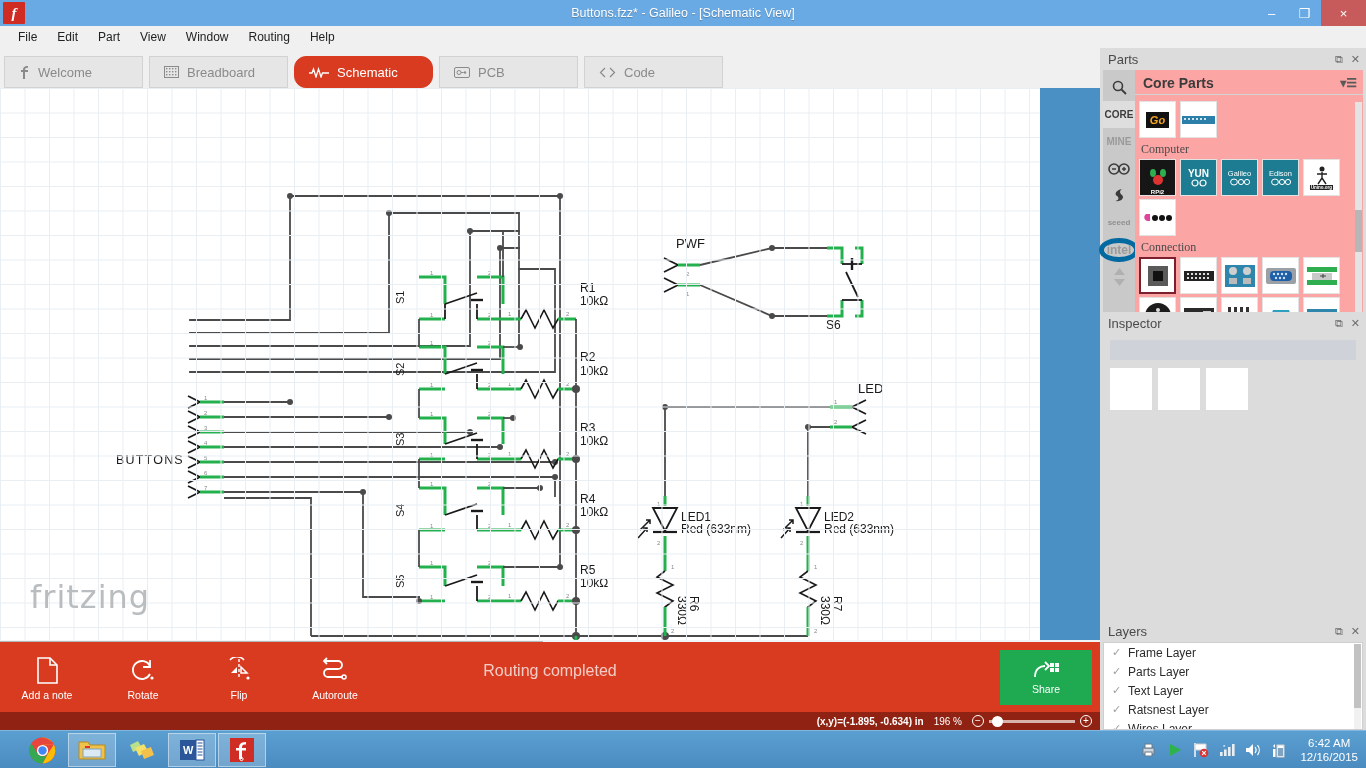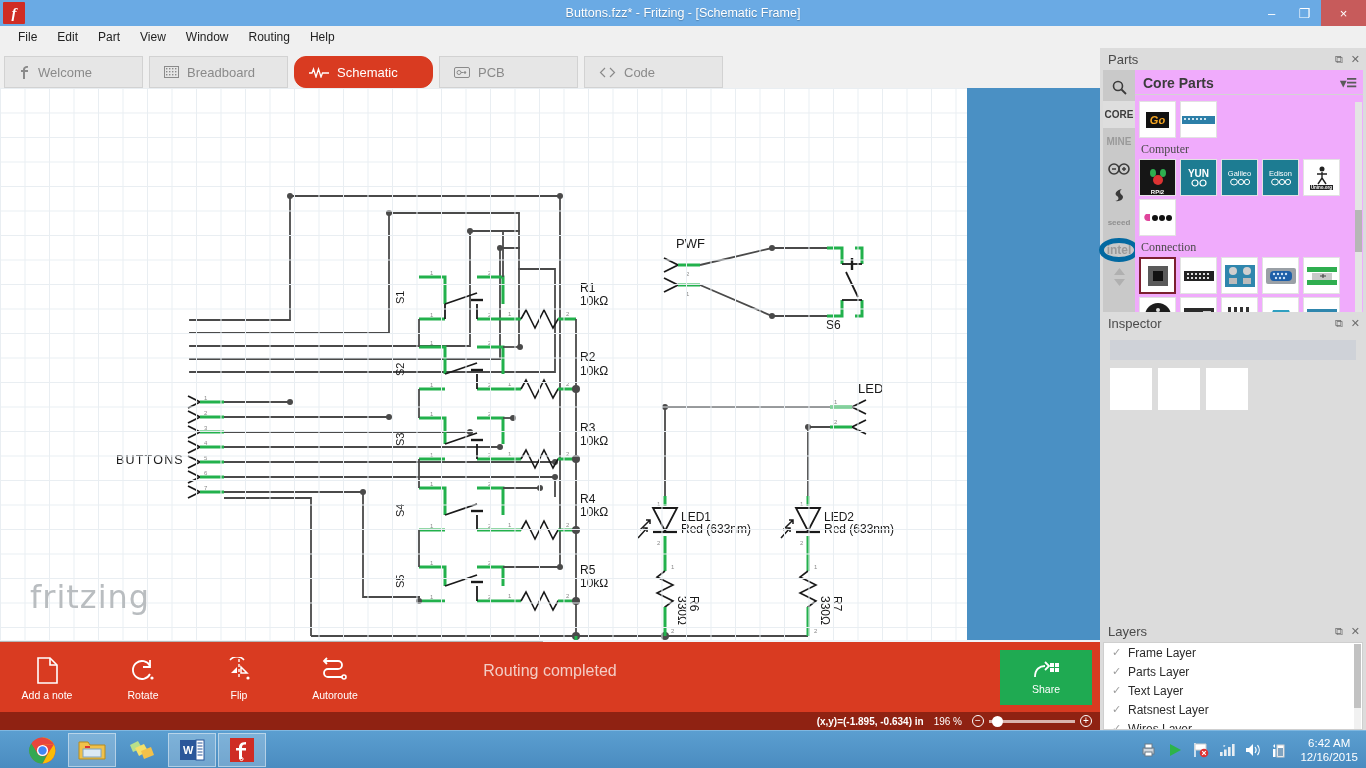--- a/index.html
+++ b/index.html
@@ -54,21 +54,21 @@
     height:32px; min-width:139px; margin-right:6px;
     background:#e6e6e6; border:1px solid #d2d2d2;
     display:flex; align-items:center; gap:8px; padding:0 14px;
     color:#8a8a8a; font-size:13px; position:relative;
   }
   .tab.active { background:#d93b21; border-color:#d93b21; color:#ffffff;border-radius:12px; }
   .tab .ic { font-size:12px; display:flex; align-items:center; }
 
   
   .canvaswrap {
-    position:absolute; left:0; top:88px; width:967px; height:552px;
+    position:absolute; left:0; top:88px; width:1040px; height:552px;
     background:#fff; overflow:hidden;
   }
   .grid {
     position:absolute; inset:0;
     background-image:
       linear-gradient(to right, #e9eef2 1px, transparent 1px),
       linear-gradient(to bottom, #e9eef2 1px, transparent 1px);
     background-size:24.5px 24.5px;
   }
   .watermark {
@@ -128,21 +128,21 @@
   .panel-head .sp { flex:1; }
   .panel-head .hic { margin-left:8px; color:#6d6d6d; font-size:11px; }
 
   .parts-panel { position:absolute; left:0; top:0; width:266px; height:272px; }
   .parts-inner { position:absolute; left:3px; top:22px; width:260px; height:248px; background:#efefef; display:flex; }
   .parts-rail { width:32px; background:#c9c9c9; display:flex; flex-direction:column; align-items:center; padding-top:4px; }
   .rail-item { width:32px; height:27px; display:flex; align-items:center; justify-content:center;
                font-size:10px; font-weight:bold; color:#3b3b3b; }
   .rail-item.sel { background:#dedede; }
   .rail-item.dim { color:#9a9a9a; }
-  .parts-main { flex:1; position:relative; background:#f0abfc; }
+  .parts-main { flex:1; position:relative; background:#fca5a5; }
   .parts-title { display:flex; align-items:center; padding:5px 6px 3px 8px;
                  font-size:14px; font-weight:bold; color:#3b3b3b; border-bottom:1px solid #d3d3d3; }
   .parts-title .sp { flex:1; }
   .bin-list { position:absolute; left:0; right:0; top:29px; bottom:0; overflow:hidden; padding:2px 4px; }
   .bin-group { font-size:12px; color:#4a4a4a; margin:4px 0 2px 2px;font-family:Liberation Serif, serif; }
   .bin-row { display:flex; gap:4px; margin-bottom:3px; }
   .bin-cell { width:37px; height:37px; background:#fff; border:1px solid #e2e2e2;
               display:flex; align-items:center; justify-content:center; overflow:hidden; }
   .bin-cell.sel { border:2px solid #7c2030; }
   .parts-sb { position:absolute; right:1px; top:32px; width:7px; bottom:4px; background:#e4e4e4; }
@@ -175,21 +175,21 @@
   svg { display:block; }
   .sch text { font-family:"Liberation Sans", sans-serif; }
 </style>
 </head>
 <body>
 
 <div id="app">
 
   <div class="titlebar">
     <div class="logo">f</div>
-    <div class="ttl">Buttons.fzz* - Fritzing - [Schematic Frame]</div>
+    <div class="ttl">Buttons.fzz* - Galileo - [Schematic View]</div>
     <div class="winbtns">
       <div class="winbtn">–</div>
       <div class="winbtn">❐</div>
       <div class="winbtn close">×</div>
     </div>
   </div>
 
   <div class="menubar">
     <div class="mi">File</div>
     <div class="mi">Edit</div>

